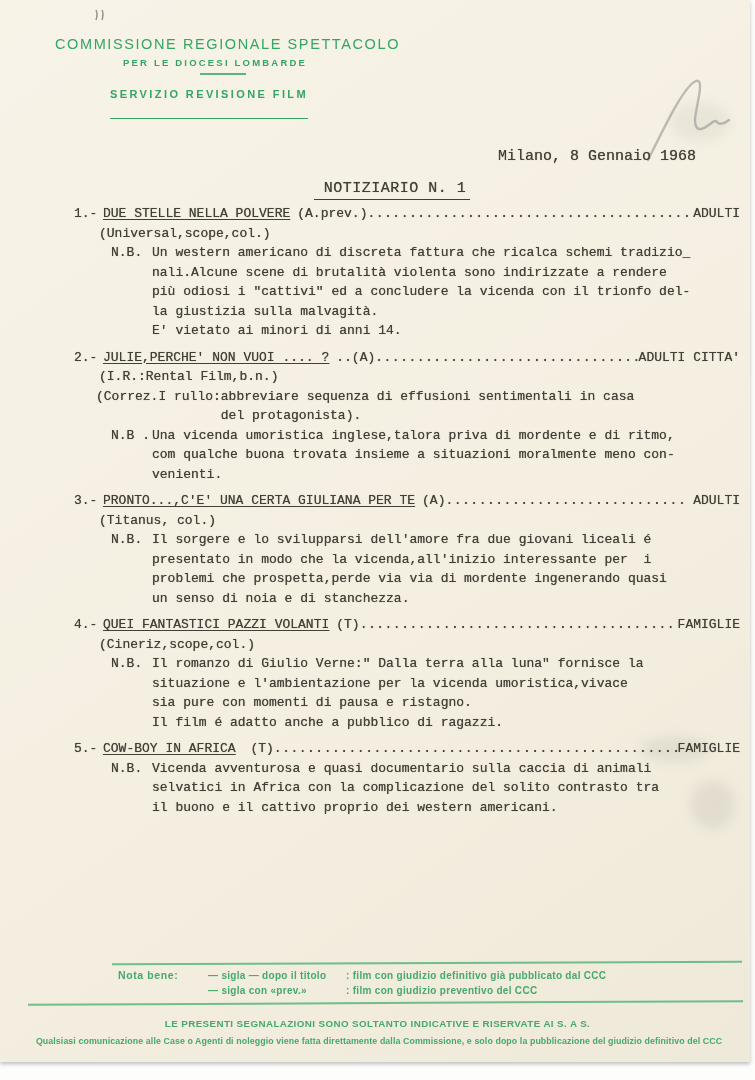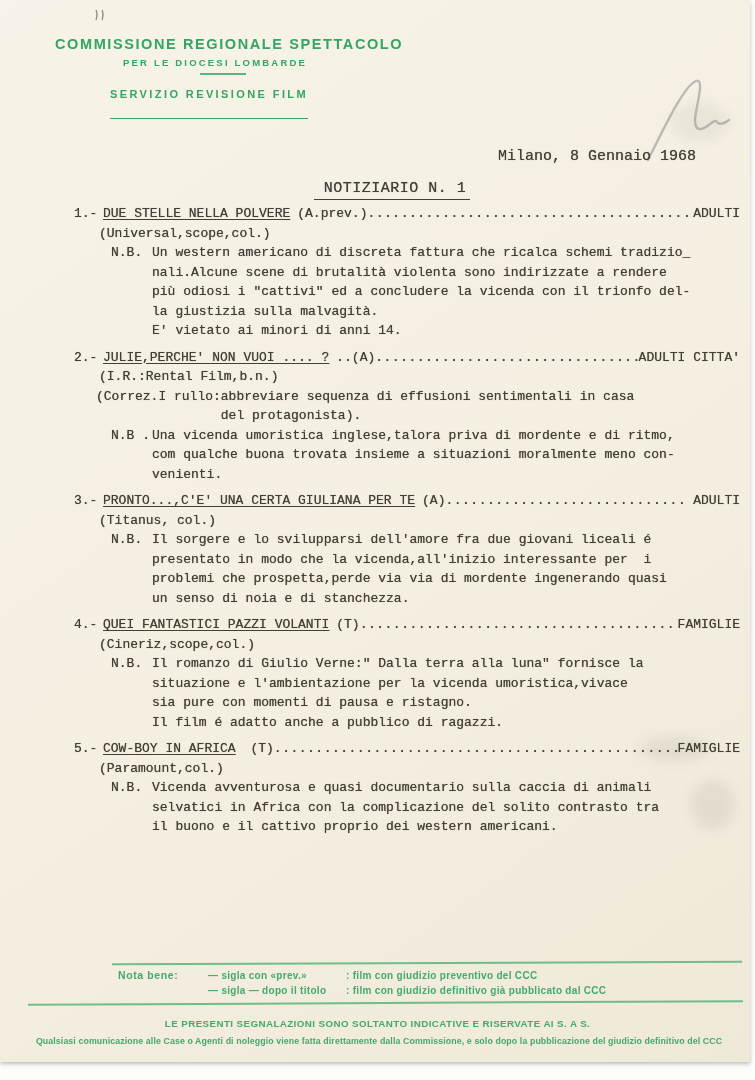--- a/index.html
+++ b/index.html
@@ -4,21 +4,21 @@
 <style>
   * { margin:0; padding:0; box-sizing:border-box; }
   html,body { width:755px; height:1080px; background:#fdfdfb; overflow:hidden;
               font-family:"Liberation Sans", sans-serif; }
   .paper { position:absolute; top:0; left:0; width:750px; height:1062px;
            background:linear-gradient(145deg,#f7f3e8 0%, #f4efe1 55%, #efe9d9 100%);
            box-shadow:0 2px 4px rgba(0,0,0,.25); }
 
   
   .letterhead { position:absolute; top:36px; left:55px; color:#34a562; width:360px; }
-  .lh1 { font-size:14.5px; font-weight:700; letter-spacing:1.6px; white-space:nowrap; }
+  .lh1 { font-size:14.5px; font-weight:400; letter-spacing:1.6px; white-space:nowrap; }
   .lh2 { font-size:9.5px; font-weight:700; letter-spacing:2.2px; margin-top:5px; text-align:center; width:320px; }
   .lh-rule { width:46px; height:2px; background:#34a562; margin:5px 0 0 145px; opacity:.8; }
   .lh3 { font-size:11px; font-weight:700; letter-spacing:2.4px; margin:13px 0 0 55px;
          display:inline-block; border-bottom:1.5px solid #34a562; padding-bottom:18px; }
 
   
   .typew { font-family:"Liberation Mono","DejaVu Sans Mono",monospace; color:#423f36;
            text-shadow:0 0 .7px rgba(58,55,48,.75); }
   .dateline { position:absolute; top:148px; left:498px; font-size:15px; }
   .doc-title { position:absolute; top:179px; left:0; width:100%; text-align:center; }
@@ -169,40 +169,39 @@
     </div>
 
     <div class="item">
       <div class="title-row">
         <span class="num">5.-</span>
           <span class="ftitle">COW-BOY IN AFRICA</span>
           <span class="suffix"> (T)</span>
           <span class="dots">................................................................................................</span>
           <span class="rating">FAMIGLIE</span>
       </div>
-      <div class="production">(Paramount,col.)</div>
       <div class="nb-row">
         <span class="nb-label">N.B.</span>
         <span class="nb-text">Vicenda avventurosa e quasi documentario sulla caccia di animali
 selvatici in Africa con la complicazione del solito contrasto tra
 il buono e il cattivo proprio dei western americani.</span>
       </div>
     </div>
 
   </div>
 
   <div class="rule rule1"></div>
   <div class="nota-bene green">Nota bene:</div>
   <div class="legend green">
     <div class="legend-row">
+      <span class="legend-term">— sigla — dopo il titolo</span>
+      <span class="legend-def"><span>: film con giudizio </span><b>definitivo</b><span> già pubblicato dal CCC</span></span>
+    </div>
+    <div class="legend-row">
       <span class="legend-term">— sigla con «prev.»</span>
       <span class="legend-def"><span>: film con giudizio </span><b>preventivo</b><span> del CCC</span></span>
-    </div>
-    <div class="legend-row">
-      <span class="legend-term">— sigla — dopo il titolo</span>
-      <span class="legend-def"><span>: film con giudizio </span><b>definitivo</b><span> già pubblicato dal CCC</span></span>
     </div>
   </div>
   <div class="rule rule2"></div>
   <div class="notice1 green">LE PRESENTI SEGNALAZIONI SONO SOLTANTO INDICATIVE  E RISERVATE AI S. A S.</div>
   <div class="notice2 green">Qualsiasi comunicazione alle Case o Agenti di noleggio viene fatta direttamente dalla Commissione, e solo dopo la pubblicazione del giudizio definitivo del CCC</div>
 
 </div>
 
 </body></html>

